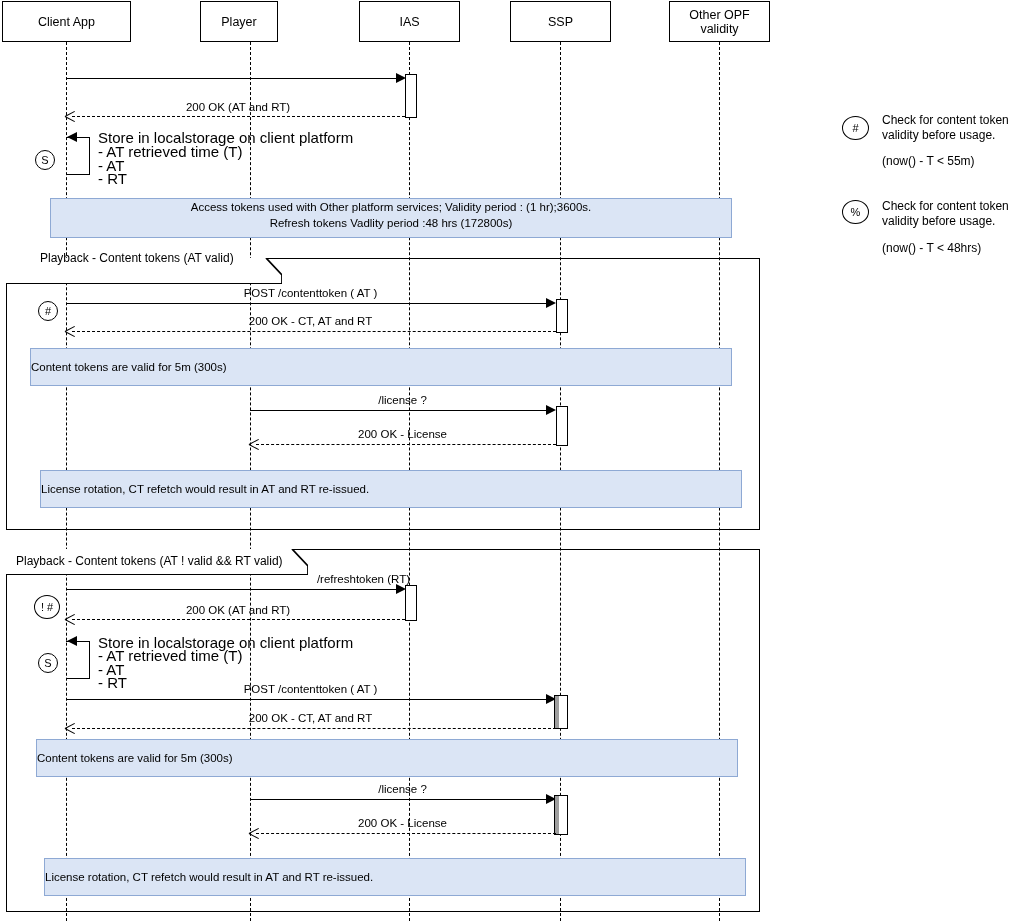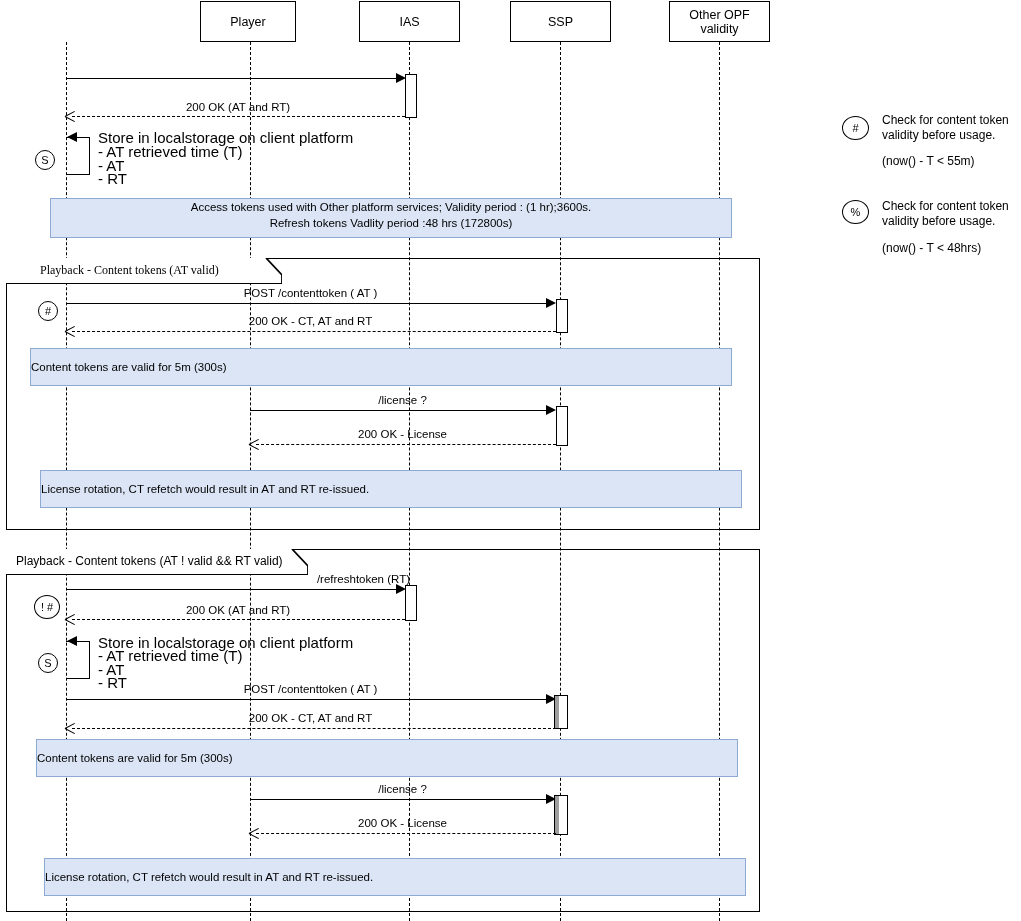--- a/index.html
+++ b/index.html
@@ -166,21 +166,24 @@
     line-height: 14.5px;
     color: #000;
     white-space: nowrap;
   }
 </style>
 </head>
 <body>
 
 <div id="canvas">
 
-  <div class="participant abs" style="left:200px; top:1px; width:96px; height:41px;">
+  <div class="participant abs" style="left:2px; top:1px; width:129px; height:41px;">
+    <span>Client App</span>
+  </div>
+  <div class="participant abs" style="left:200px; top:1px; width:78px; height:41px;">
     <span>Player</span>
   </div>
   <div class="participant abs" style="left:359px; top:1px; width:101px; height:41px;align-items:center;">
     <span>IAS</span>
   </div>
   <div class="participant abs" style="left:510px; top:1px; width:101px; height:41px;">
     <span>SSP</span>
   </div>
   <div class="participant abs" style="left:669px; top:1px; width:101px; height:41px;">
     <span>Other OPF validity</span>
@@ -215,21 +218,21 @@
     <span>Access tokens used with Other platform services; Validity period : (1 hr);3600s.</span>
     <span>Refresh tokens Vadlity period :48 hrs (172800s)</span>
   </div>
 
   <div class="fragment abs" style="left:6px; top:258px; width:754px; height:272px;"></div>
 
   <svg class="abs" style="left:6px; top:258px;" width="276" height="26">
     <path d="M0,0 L260,0 L276,17 L276,26 L0,26 Z" fill="#ffffff" stroke="none"></path>
     <path d="M260,0 L276,17 L276,26 L0,26" fill="none" stroke="#000000" stroke-width="1.8"></path>
   </svg>
-  <div class="frag-label abs" style="left:40px; top:263px;font-family:Liberation Serif, serif;">Playback - Content tokens (AT valid)</div>
+  <div class="frag-label abs" style="left:40px; top:251px;">Playback - Content tokens (AT valid)</div>
 
   <div class="badge abs" style="left:38px; top:301px; width:20px; height:20px;">
     <span>#</span>
   </div>
 
   <div class="msg-label abs" style="left:66px; top:287px; width:489px;">POST /contenttoken ( AT )</div>
   <div class="msg-line abs" style="left:66px; top:303px; width:483px;"></div>
   <div class="arrow-right abs" style="left:546px; top:298px;"></div>
   <div class="activation abs" style="left:556px; top:299px; width:12px; height:34px;"></div>
 

